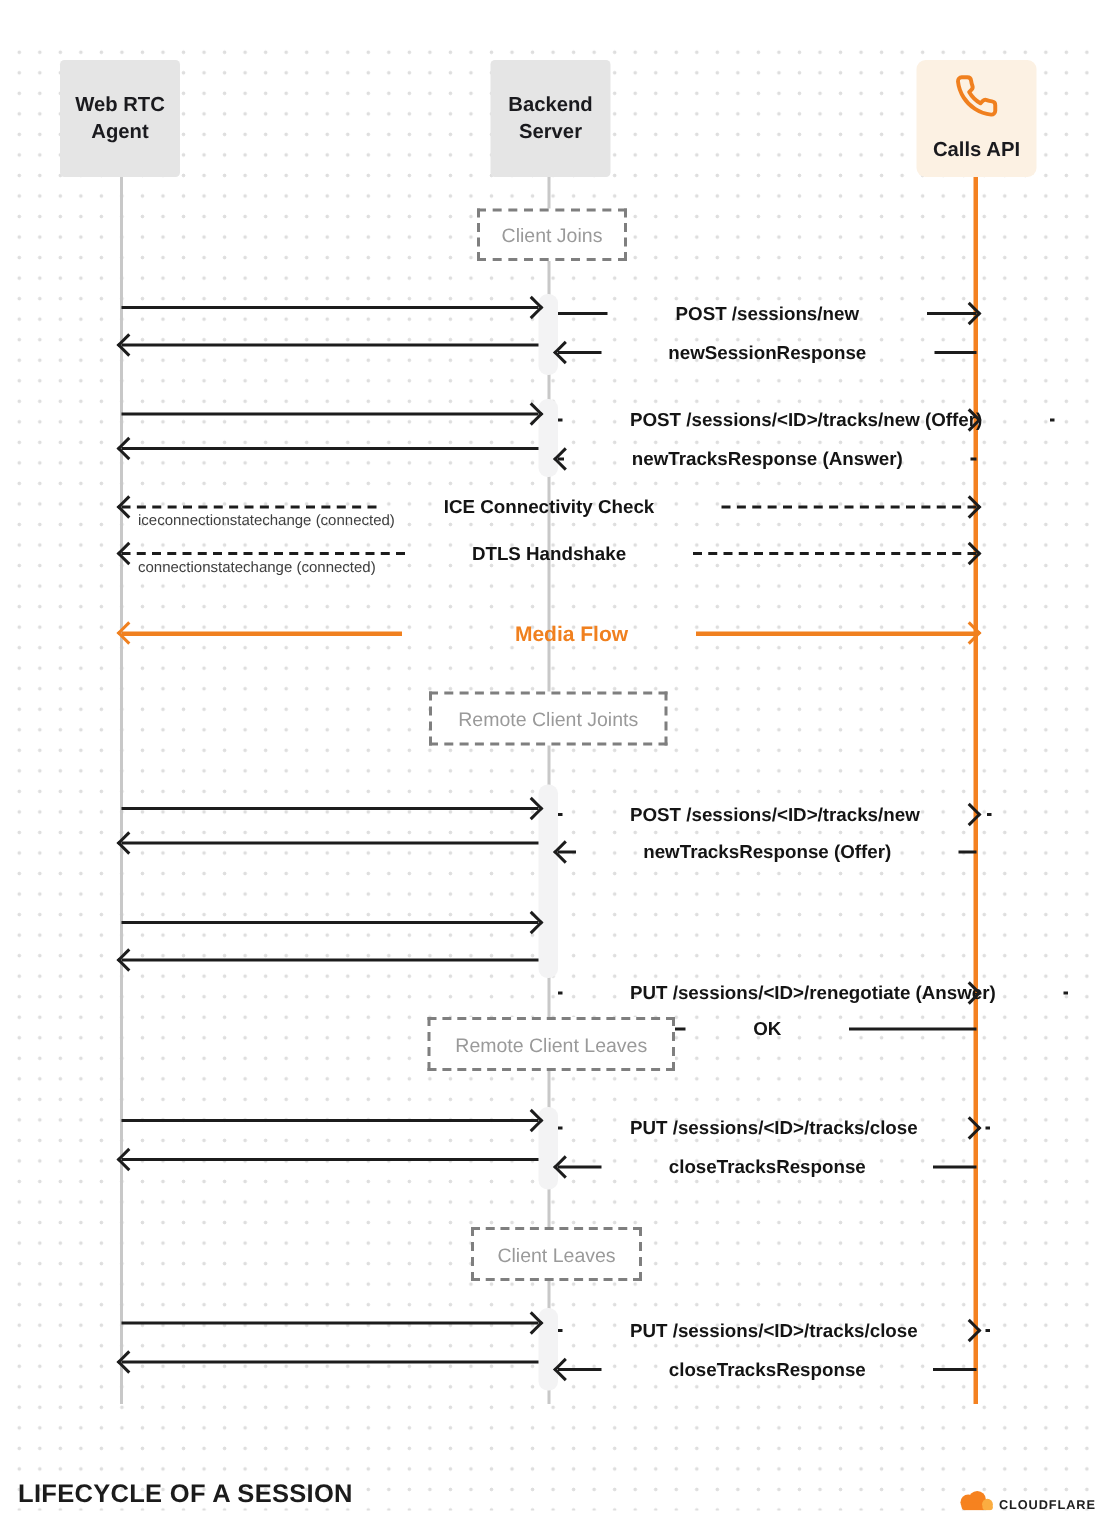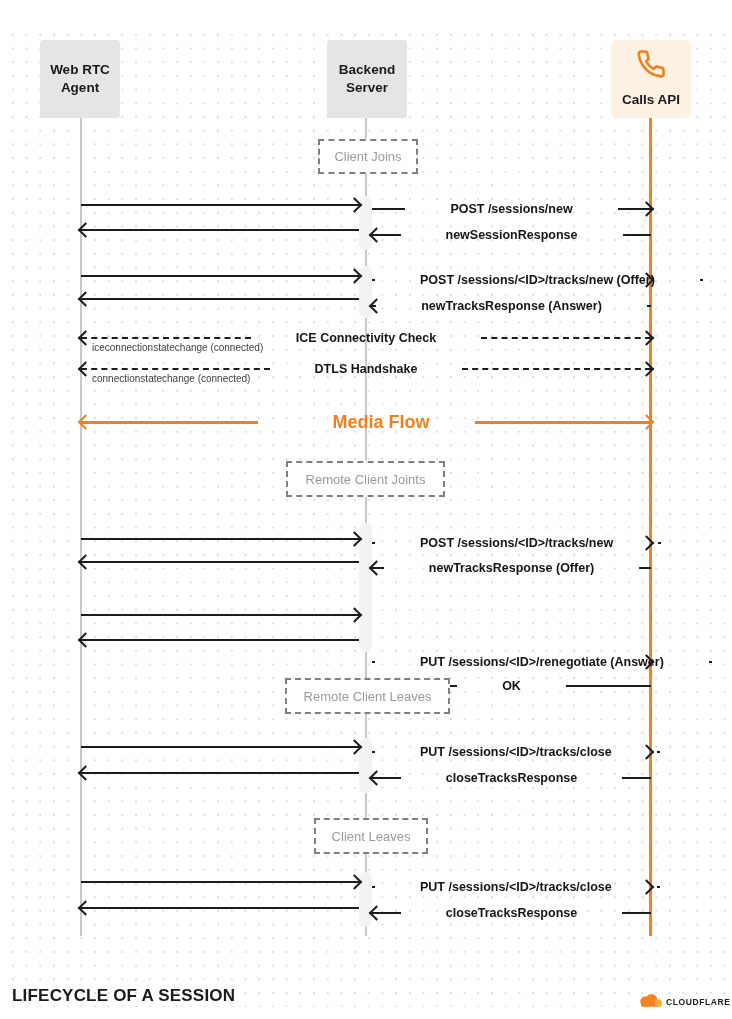--- a/index.html
+++ b/index.html
@@ -23,21 +23,21 @@
   .msg{position:absolute;display:flex;align-items:center;height:14px;z-index:4;gap:40px;}
   .seg{flex:1;height:0;border-top:2.5px solid #1c1c1c;min-width:3px;}
   .msg.dashed .seg{border-top-style:dashed;}
   .msg .lbl{font-weight:bold;font-size:12.5px;color:#141414;padding:0 5px;white-space:nowrap;line-height:1;}
   .head{position:absolute;width:9px;height:9px;top:50%;}
   .head.r{right:0;border-top:2.8px solid #1c1c1c;border-right:2.8px solid #1c1c1c;
           transform:translate(1px,-50%) rotate(45deg);}
   .head.l{left:0;border-bottom:2.8px solid #1c1c1c;border-left:2.8px solid #1c1c1c;
           transform:translate(-1px,-50%) rotate(45deg);}
   .msg.orange .seg{border-top:3px solid #f0801f;}
-  .msg.orange .lbl{color:#f0801f;font-size:18px;margin-left:30px;}
+  .msg.orange .lbl{color:#f0801f;font-size:14px;margin-left:30px;}
   .msg.orange .head.r{border-color:#f0801f;}
   .msg.orange .head.l{border-color:#f0801f;}
   
   .note{position:absolute;left:92px;font-size:10px;color:#3f3f3f;z-index:4;white-space:nowrap;}
   
   .phase{position:absolute;border:2px dashed #7f7f7f;background:#ffffff;color:#9a9a9a;
          font-size:13px;display:flex;align-items:center;justify-content:center;z-index:5;
          white-space:nowrap;}
   
   .title{position:absolute;left:12px;top:986px;font-size:17px;font-weight:bold;color:#1b1b1b;

